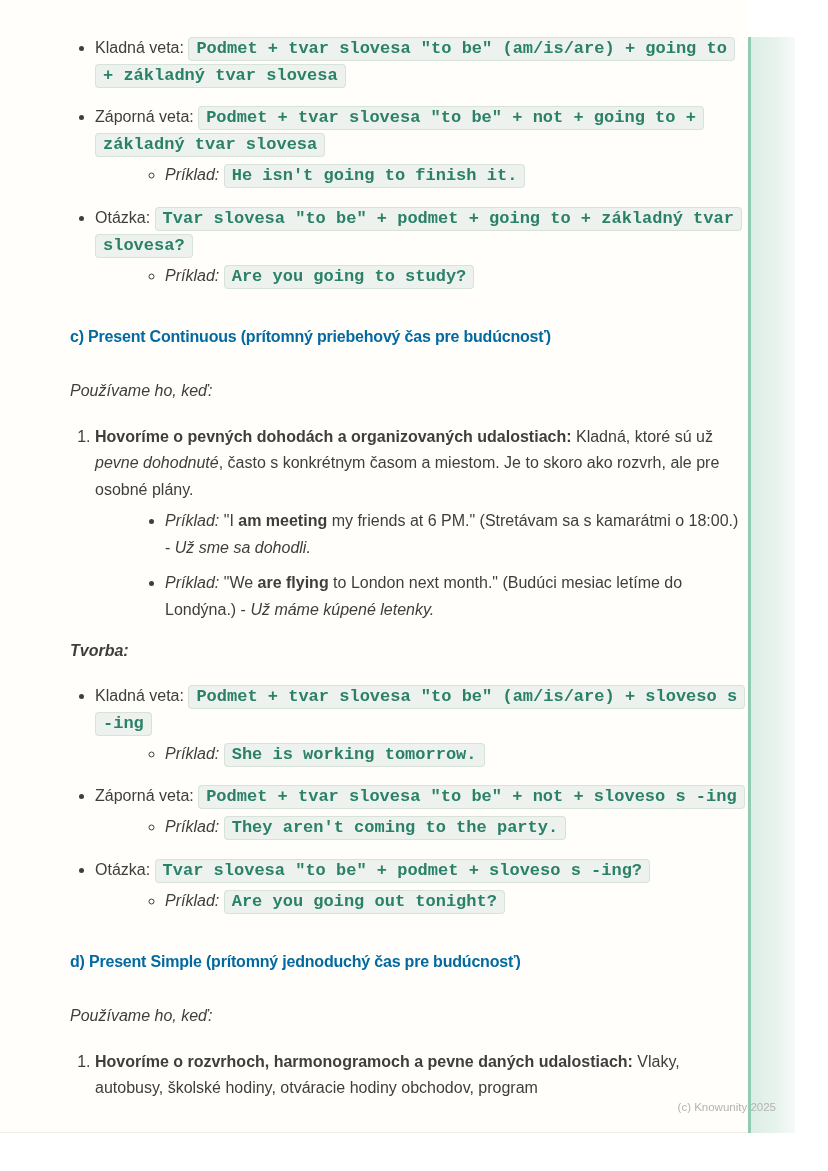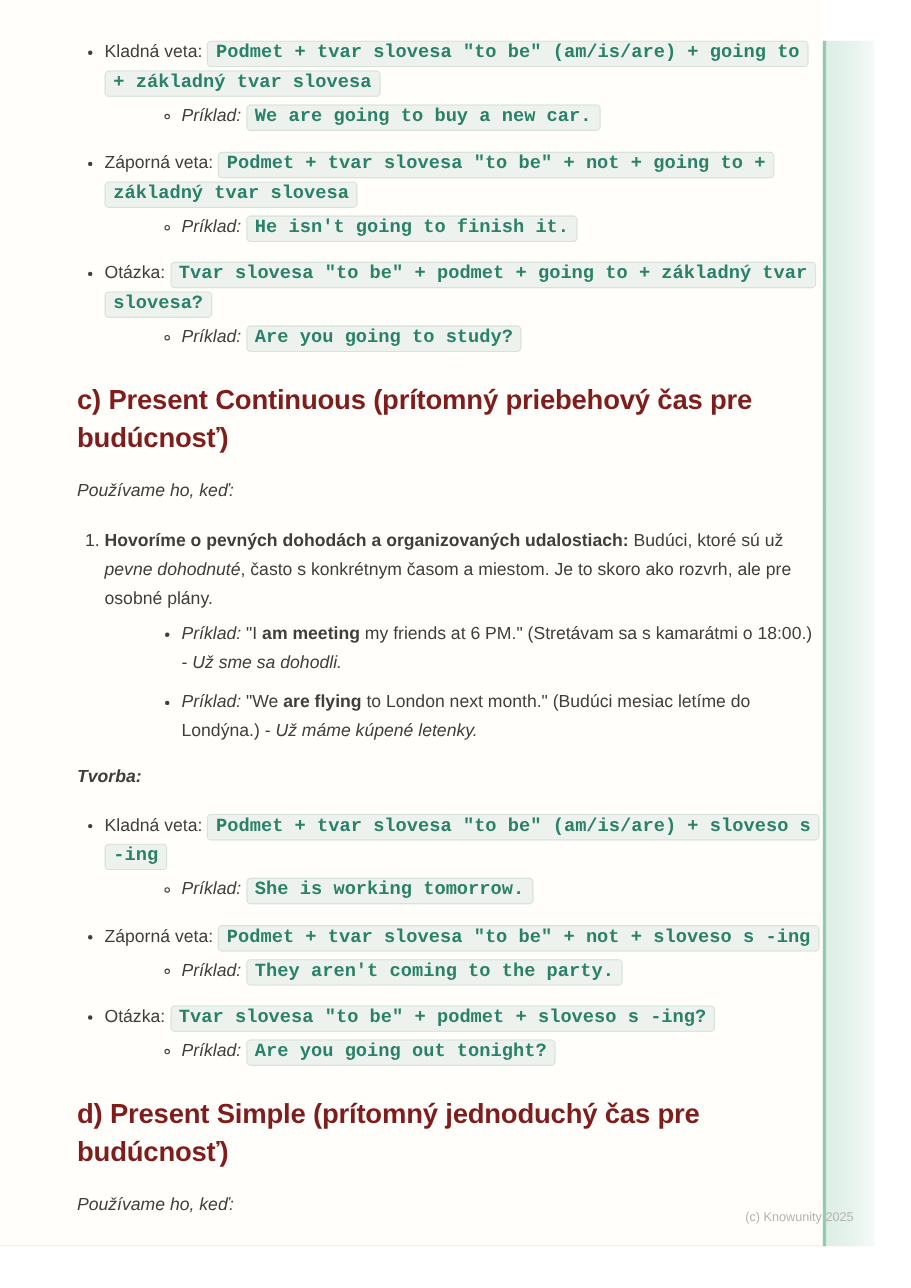--- a/index.html
+++ b/index.html
@@ -16,21 +16,21 @@
   .accent-bar {
     position: absolute; left: 748px; top: 37px; width: 47px; height: 1096px;
     background: linear-gradient(to right, #dceee6 0%, #e7f3ed 55%, #f6faf8 100%);
     border-left: 3px solid #90cbb2;
     z-index: 2;
   }
 
   .content { position: relative; z-index: 1; width: 675px; color: #3e3e3d; font-size: 16px; line-height: 26.5px; }
 
   h2.section-heading {
-    color: #7f1d1d; font-size: 25px; line-height: 34px; font-weight: 700;
+    color: #0369a1; font-size: 16px; line-height: 44px; font-weight: 700;
     margin: 26px 0 19px 0; letter-spacing: -0.2px;
   }
 
   p.paragraph { margin: 0 0 17px 0; font-style: italic; }
 
   ul.top-list, ol.num-list { padding-left: 25px; margin: 0; }
   ol.num-list { margin: 19px 0 6px 0; }
   ul.top-list > li, ol.num-list > li { margin-bottom: 15px; line-height: 27px; }
   ol.num-list > li { line-height: 26.5px; }
 
@@ -57,34 +57,32 @@
     position: absolute; top: 1100px; right: 52px; z-index: 5;
     color: #b5b3af; font-size: 11.5px; line-height: 14px;
   }
 </style>
 </head>
 <body>
 
 <div class="page">
   <main class="content">
       <ul class="top-list">
-        <li><span>Kladná veta: </span><span class="code-chip">Podmet + tvar slovesa "to be" (am/is/are) + going to + základný tvar slovesa</span><ul class="sub circle">
-            <li><span class="seg-i">Príklad: </span><span class="code-chip">We are going to buy a new car.</span></li>
-          </ul></li>
+        <li><span>Kladná veta: </span><span class="code-chip">Podmet + tvar slovesa "to be" (am/is/are) + going to + základný tvar slovesa</span></li>
         <li><span>Záporná veta: </span><span class="code-chip">Podmet + tvar slovesa "to be" + not + going to + základný tvar slovesa</span><ul class="sub circle">
             <li><span class="seg-i">Príklad: </span><span class="code-chip">He isn't going to finish it.</span></li>
           </ul></li>
         <li><span>Otázka: </span><span class="code-chip">Tvar slovesa "to be" + podmet + going to + základný tvar slovesa?</span><ul class="sub circle">
             <li><span class="seg-i">Príklad: </span><span class="code-chip">Are you going to study?</span></li>
           </ul></li>
       </ul>
       <h2 class="section-heading">c) Present Continuous (prítomný priebehový čas pre budúcnosť)</h2>
       <p class="paragraph"><span>Používame ho, keď:</span></p>
       <ol class="num-list">
-        <li><span class="seg-b">Hovoríme o pevných dohodách a organizovaných udalostiach:</span><span> Budúci, ktoré sú už </span><span class="seg-i">pevne dohodnuté</span><span>, často s konkrétnym časom a miestom. Je to skoro ako rozvrh, ale pre osobné plány.</span><ul class="sub disc">
+        <li><span class="seg-b">Hovoríme o pevných dohodách a organizovaných udalostiach:</span><span> Kladná, ktoré sú už </span><span class="seg-i">pevne dohodnuté</span><span>, často s konkrétnym časom a miestom. Je to skoro ako rozvrh, ale pre osobné plány.</span><ul class="sub disc">
             <li><span class="seg-i">Príklad:</span><span> "I </span><span class="seg-b">am meeting</span><span> my friends at 6 PM." (Stretávam sa s kamarátmi o 18:00.) - </span><span class="seg-i">Už sme sa dohodli.</span></li>
             <li><span class="seg-i">Príklad:</span><span> "We </span><span class="seg-b">are flying</span><span> to London next month." (Budúci mesiac letíme do Londýna.) - </span><span class="seg-i">Už máme kúpené letenky.</span></li>
           </ul></li>
       </ol>
       <p class="paragraph"><span class="seg-b">Tvorba:</span></p>
       <ul class="top-list">
         <li><span>Kladná veta: </span><span class="code-chip">Podmet + tvar slovesa "to be" (am/is/are) + sloveso s -ing</span><ul class="sub circle">
             <li><span class="seg-i">Príklad: </span><span class="code-chip">She is working tomorrow.</span></li>
           </ul></li>
         <li><span>Záporná veta: </span><span class="code-chip">Podmet + tvar slovesa "to be" + not + sloveso s -ing</span><ul class="sub circle">

